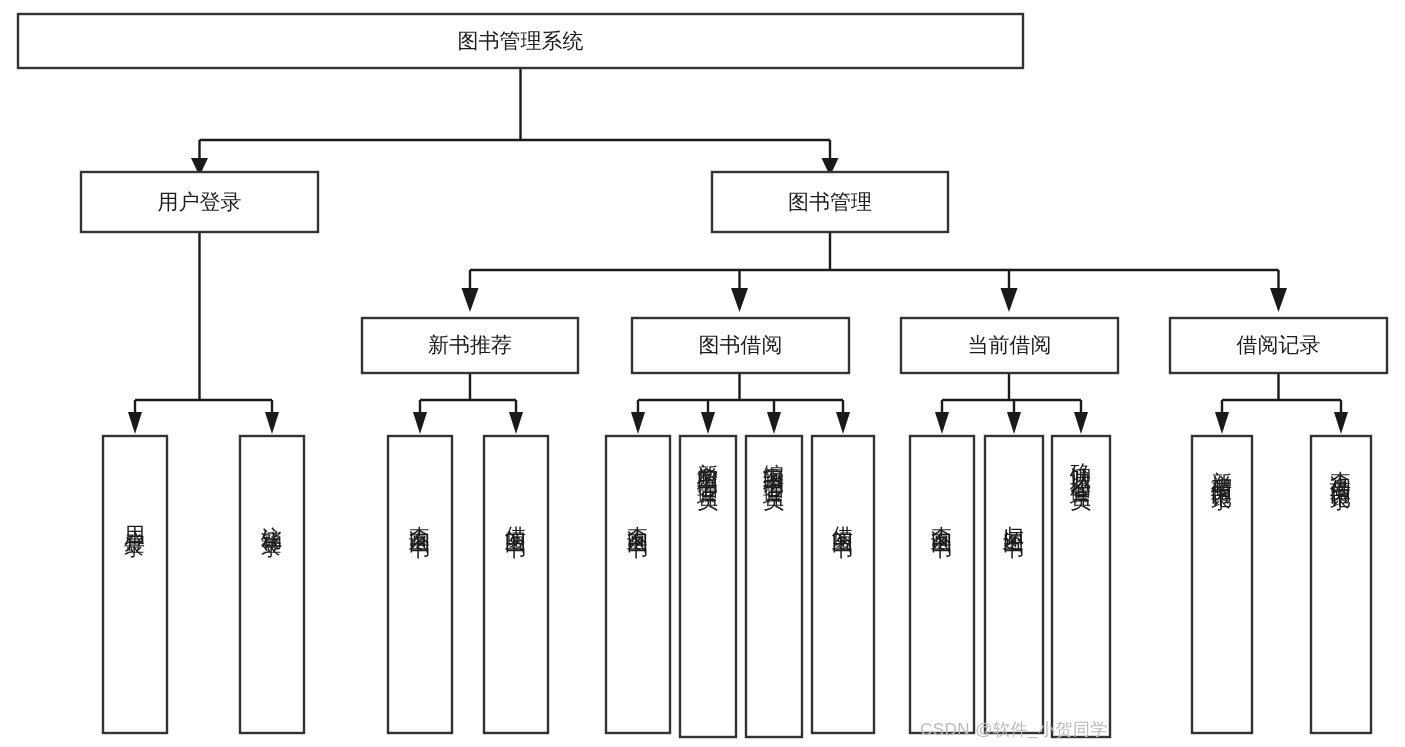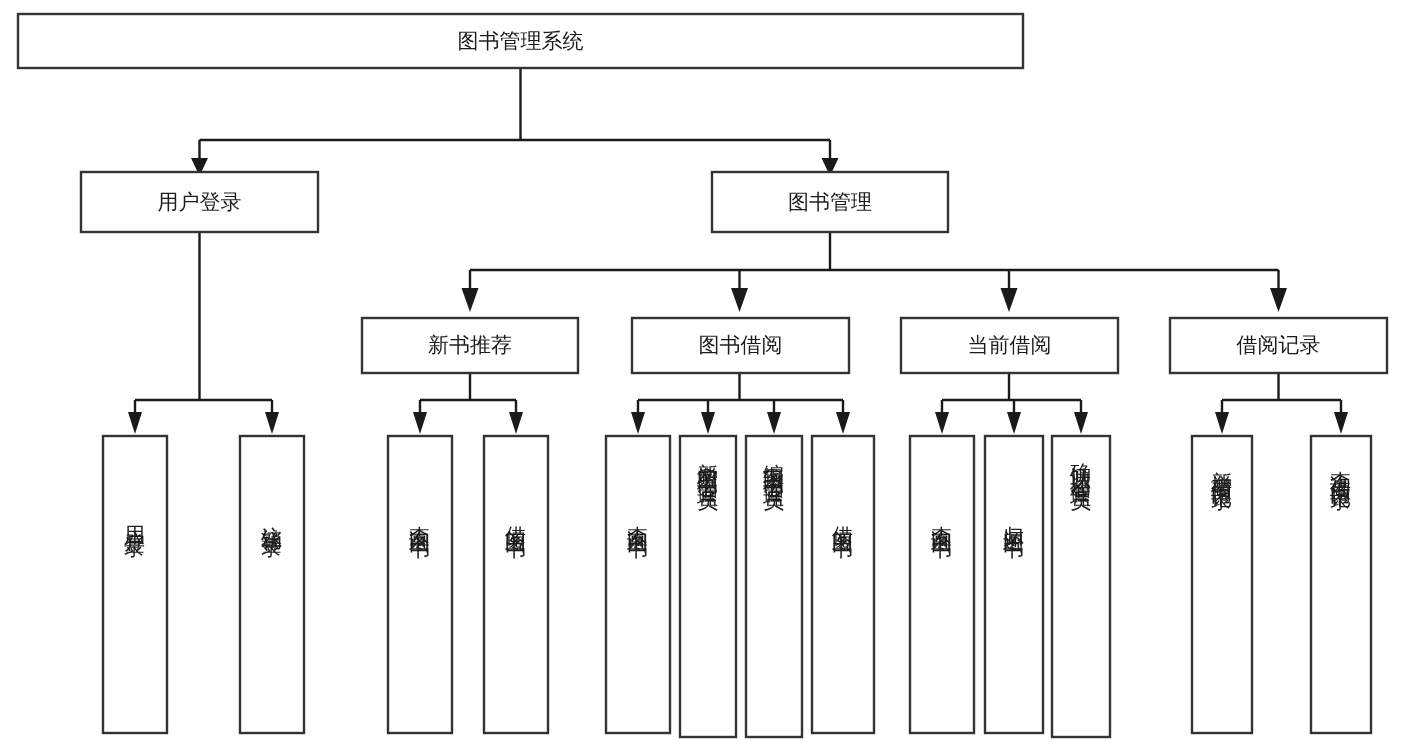--- a/index.html
+++ b/index.html
@@ -209,14 +209,15 @@
       <text class="node-label-v" x="1222" y="466" text-anchor="middle">新增借阅记录</text>
     </g>
 
     <g>
       <rect class="node-box" x="1311" y="436" width="60" height="297"></rect>
       <text class="node-label-v" x="1341" y="466" text-anchor="middle">查询借阅记录</text>
     </g>
 
   </svg>
 
+  <div class="watermark-text">CSDN @软件_小贺同学</div>
 
 </div>
 
 </body></html>

